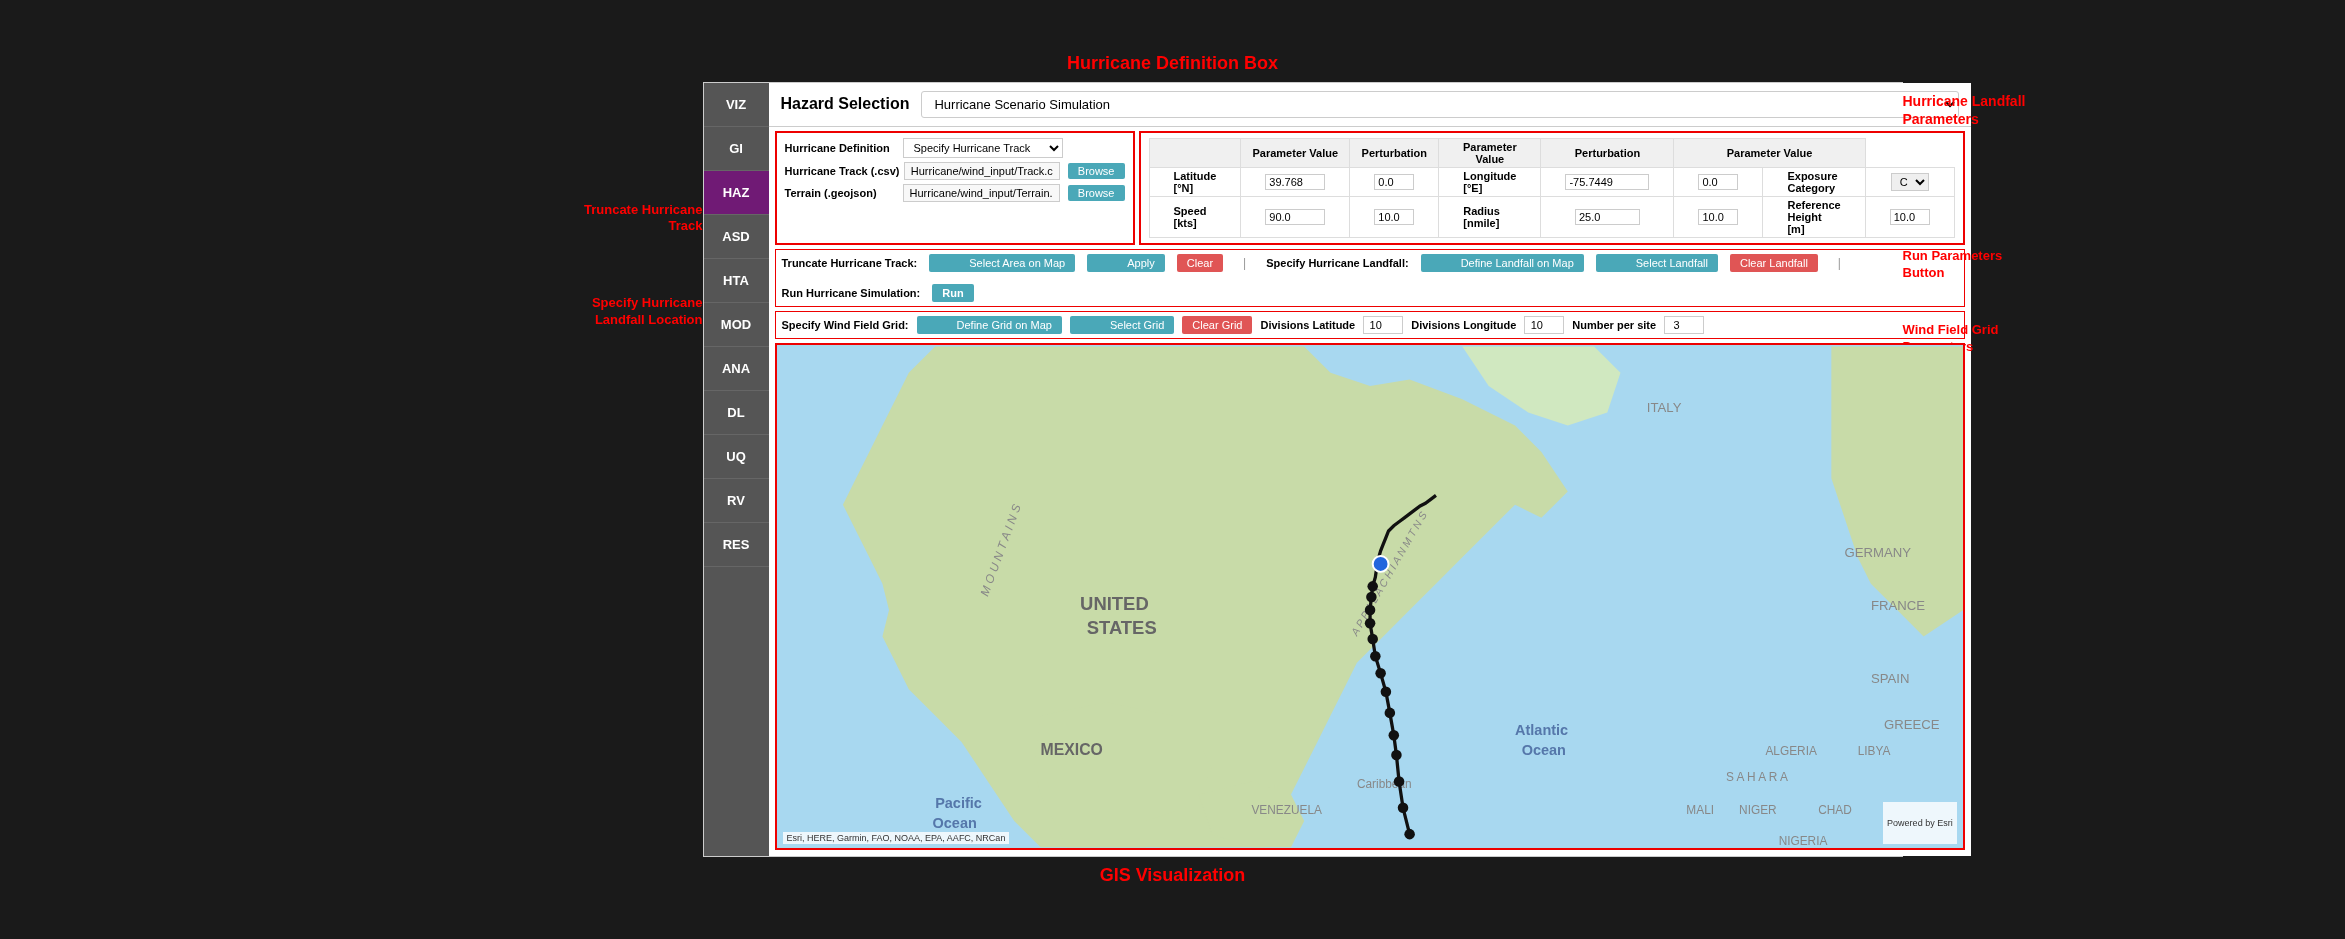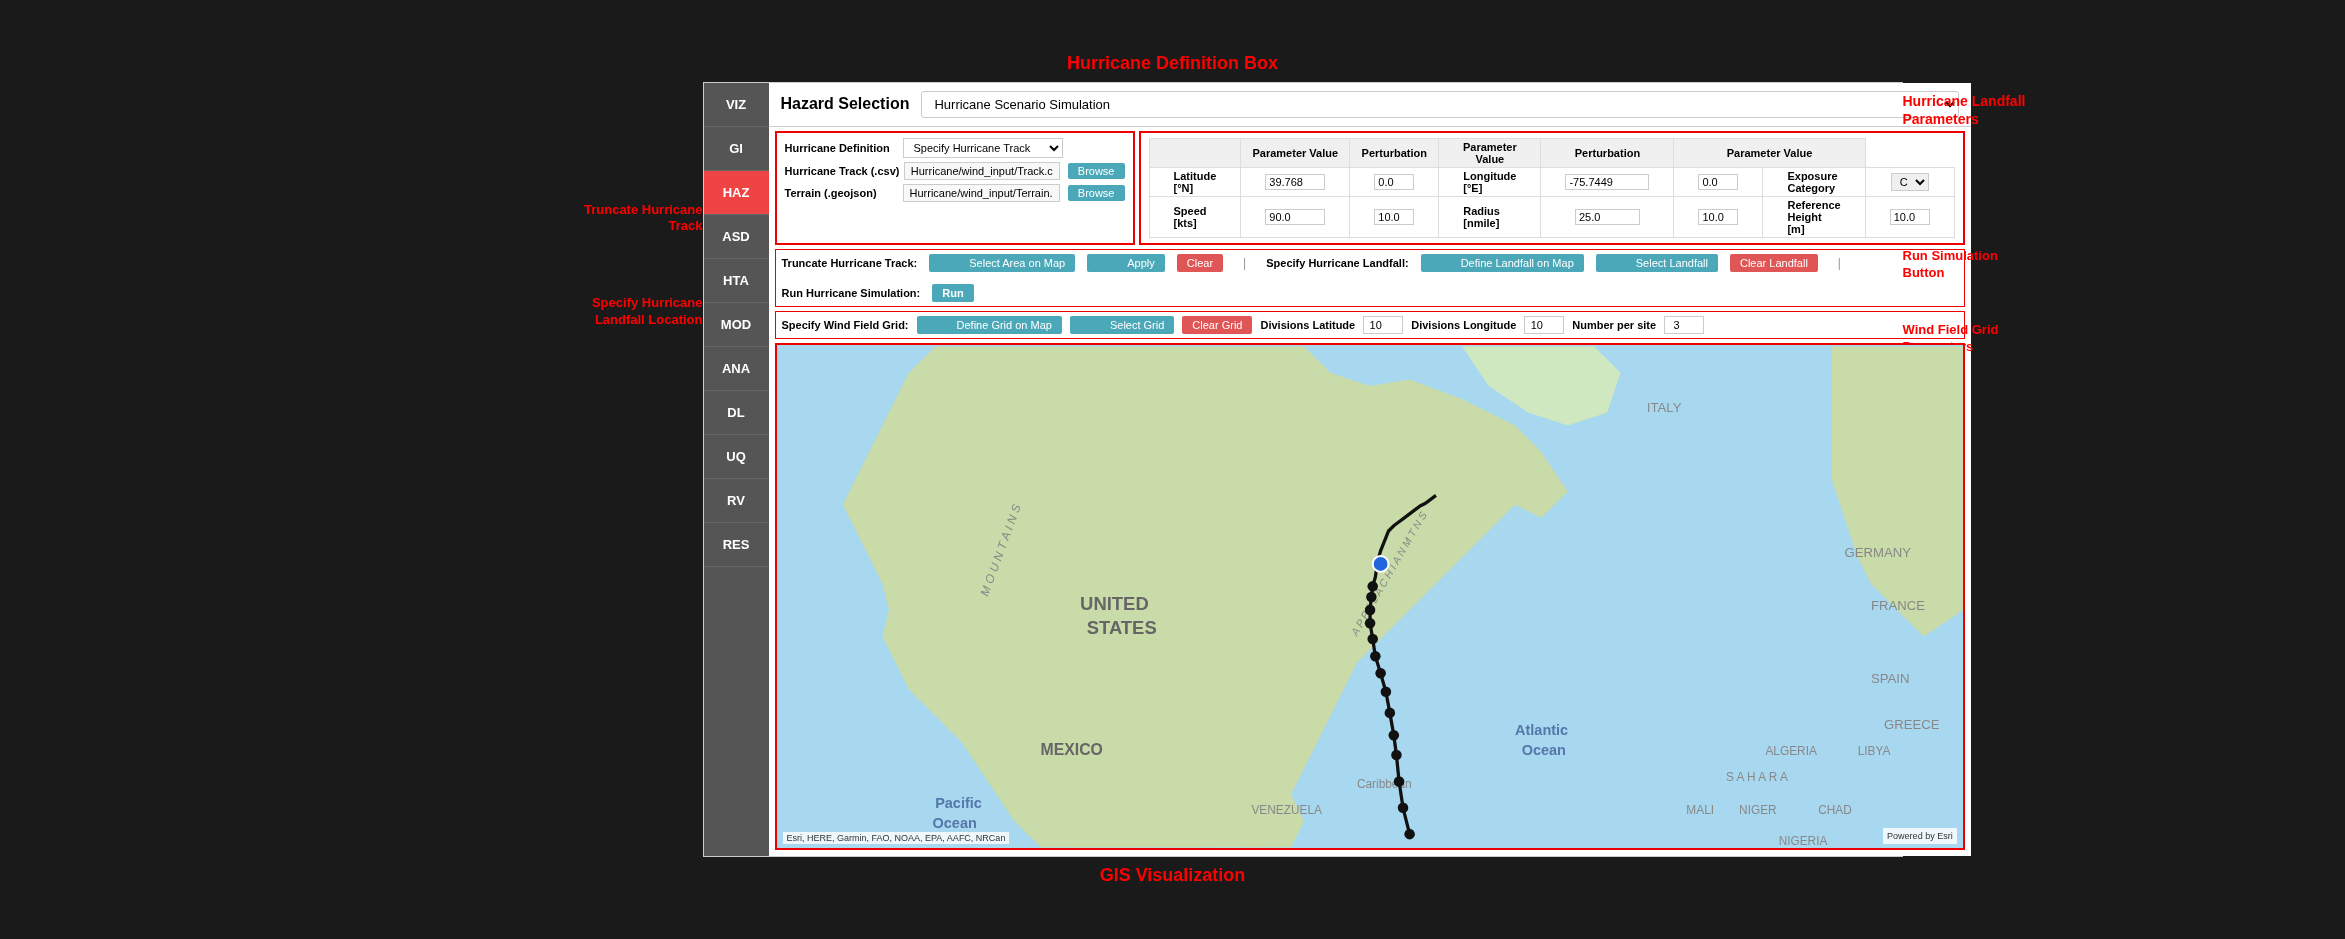--- a/index.html
+++ b/index.html
@@ -48,21 +48,21 @@
       padding: 14px 8px;
       text-align: center;
       color: #fff;
       font-size: 13px;
       font-weight: bold;
       cursor: pointer;
       border-bottom: 1px solid #666;
     }
 
     .sidebar-item.active {
-      background: #ef4444;
+      background: #701a75;
     }
 
     
     .content {
       flex: 1;
       display: flex;
       flex-direction: column;
       background: #fff;
     }
 
@@ -255,21 +255,21 @@
       padding: 1px 4px;
     }
 
     .map-attribution-right {
       position: absolute;
       bottom: 4px;
       right: 6px;
       font-size: 9px;
       color: #333;
       background: rgba(255,255,255,0.8);
-      padding: 3px 4px;
+      padding: 16px 4px;
     }
 
     .ann-block {
       color: #ff0000;
       font-weight: bold;
       font-size: 13px;
       text-align: right;
       line-height: 1.3;
     }
 
@@ -528,19 +528,19 @@
           </svg>
 
           <div class="map-attribution">Esri, HERE, Garmin, FAO, NOAA, EPA, AAFC, NRCan</div>
           <div class="map-attribution-right">Powered by Esri</div>
         </div>
       </div>
     </div>
 
     <div style="width:130px; flex-shrink:0; display:flex; flex-direction:column; justify-content:flex-start; padding-top:10px; gap:20px;">
       <div class="ann-right" style="color:#ff0000; font-weight:bold; font-size:14px;">Hurricane Landfall Parameters</div>
-      <div class="ann-right" style="color:#ff0000; font-weight:bold; font-size:13px; margin-top:100px;">Run Simulation Button</div>
+      <div class="ann-right" style="color:#ff0000; font-weight:bold; font-size:13px; margin-top:100px;">Run Parameters Button</div>
       <div class="ann-right" style="color:#ff0000; font-weight:bold; font-size:13px; margin-top:20px;">Wind Field Grid Parameters</div>
     </div>
   </div>
 
   <div class="annotation-bottom">GIS Visualization</div>
 </div>
 
 </body></html>

